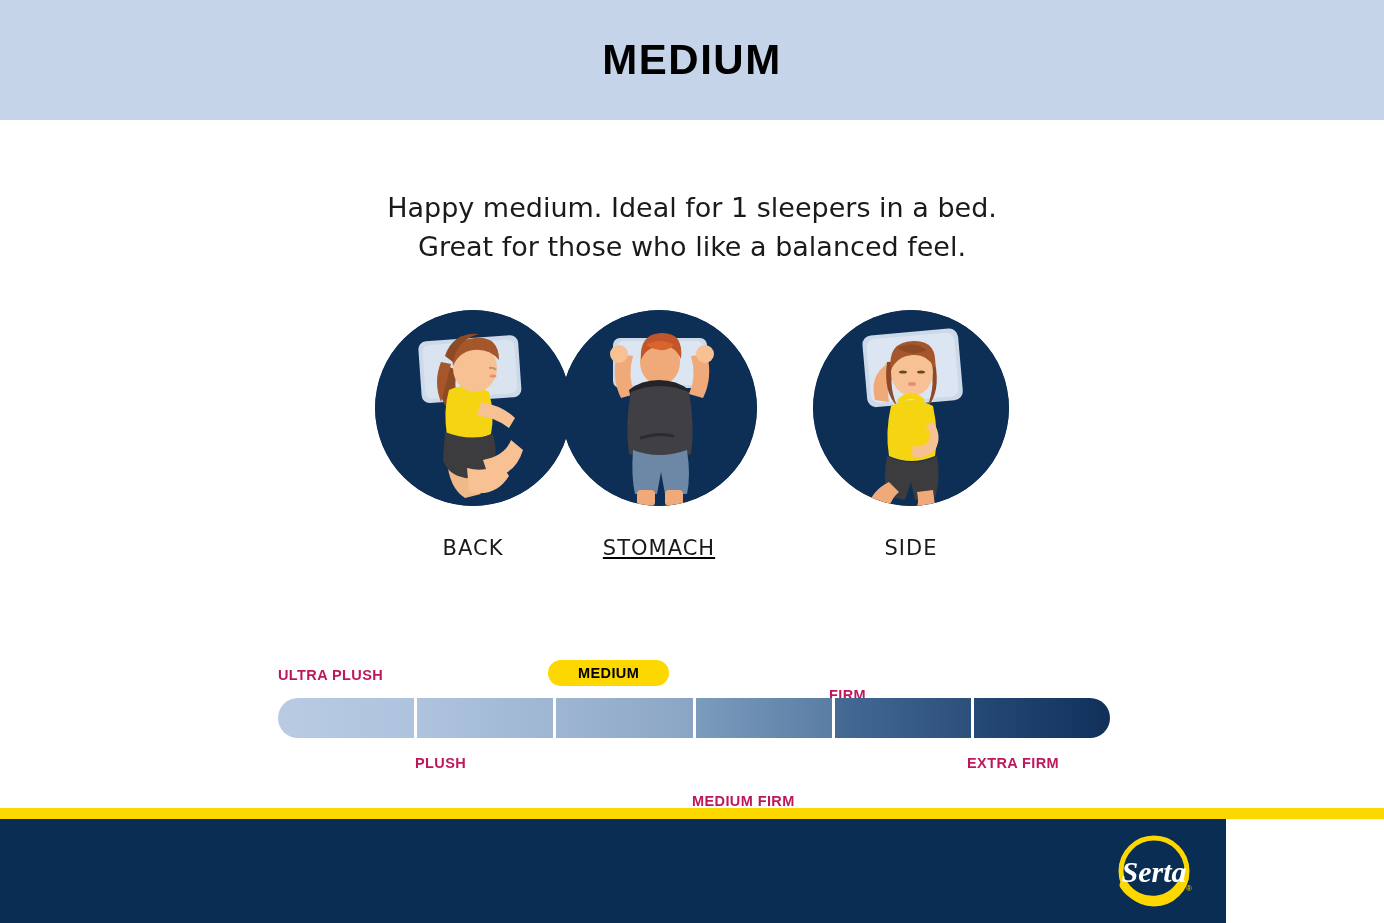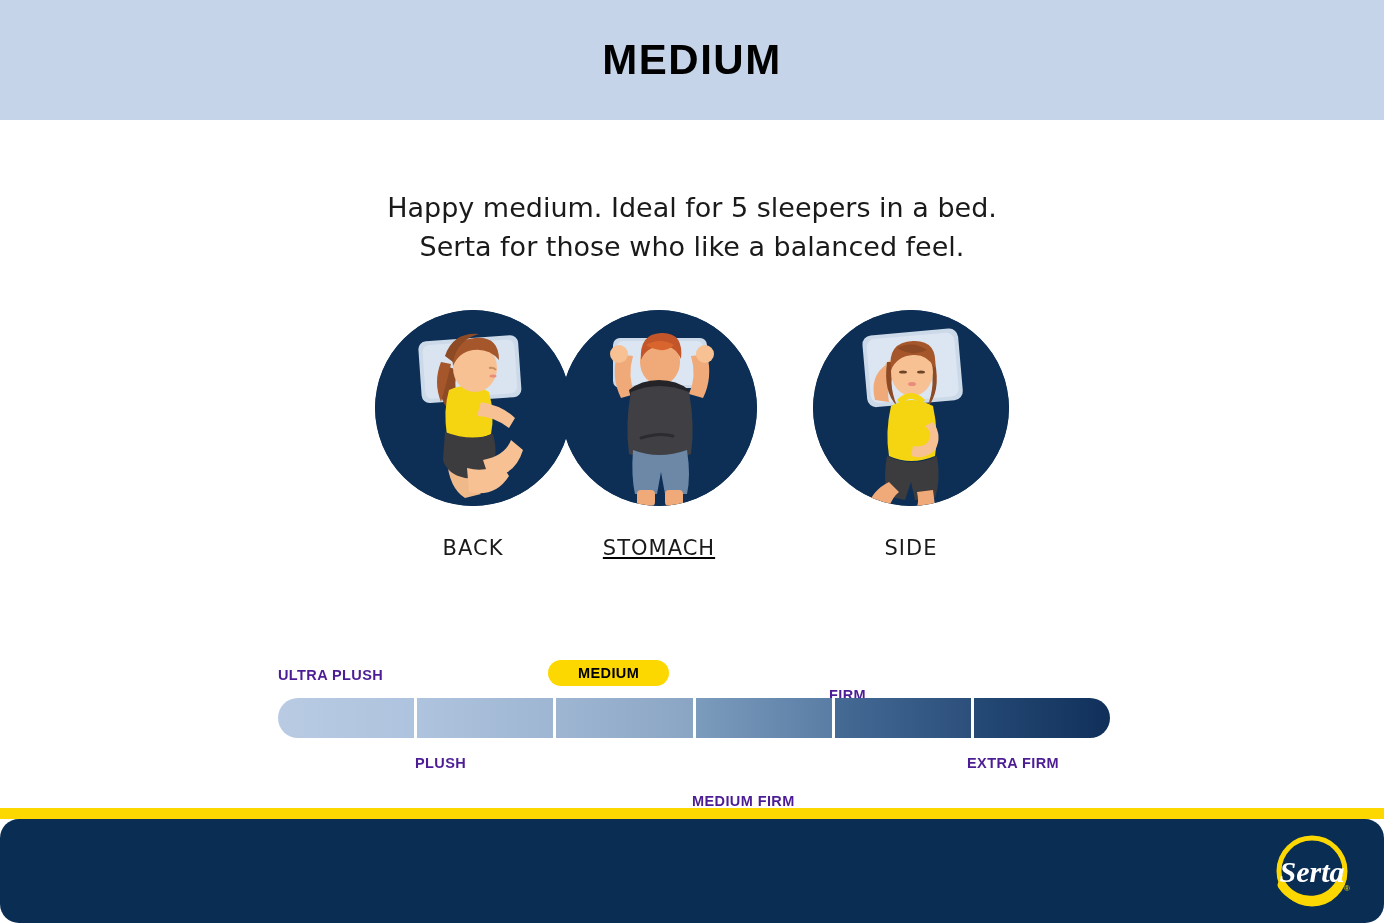--- a/index.html
+++ b/index.html
@@ -99,21 +99,21 @@
     height: 28px;
   }
   .scale-labels-top { top: 0; }
   .scale-labels-bottom { top: 92px; text-align: center; }
 
   .scale-label {
     position: absolute;
     font-size: 14.5px;
     font-weight: bold;
     letter-spacing: 0.4px;
-    color: #4c1d95;
+    color: #be185d;
     white-space: nowrap;
     font-family: "Liberation Sans", sans-serif;
     line-height: 22px;
   }
   .lbl-ultra-plush { left: 0px;   top: 4px; }
   .lbl-medium-pill {
     left: 270px; top: 0px;
     background: #fdd800;
     color: #000000;
     border-radius: 13px;
@@ -146,44 +146,43 @@
   .footer-stripe {
     position: absolute;
     left: 0; top: 808px;
     width: 1384px;
     height: 11px;
     background: #fdd800;
   }
   .footer-bar {
     position: absolute;
     left: 0; top: 819px;
-    width: 1384px;
+    width: 1226px;
     height: 104px;
     background: #0a2d54;
-    border-radius: 19px;
   }
   .serta-logo {
     position: absolute;
     right: 22px;
     top: 14px;
     width: 96px;
     height: 76px;
   }
   .serta-logo svg { display: block; }
 </style>
 </head>
 <body>
 
 <div class="header-bar" style="background: rgb(197, 212, 232);">
   <div class="header-title">MEDIUM</div>
 </div>
 
 <div class="description">
-  <span class="line">Happy medium. Ideal for 5 sleepers in a bed.</span>
-  <span class="line">Serta for those who like a balanced feel.</span>
+  <span class="line">Happy medium. Ideal for 1 sleepers in a bed.</span>
+  <span class="line">Great for those who like a balanced feel.</span>
 </div>
 
 <div class="sleepers">
 
   <div class="sleeper sleeper-side">
     <div class="circle">
       <svg viewBox="0 0 196 196" xmlns="http://www.w3.org/2000/svg" aria-hidden="true">
         <circle cx="98" cy="98" r="98" fill="#0d2f56"></circle>
 
         <g transform="rotate(-4 98 75)">

